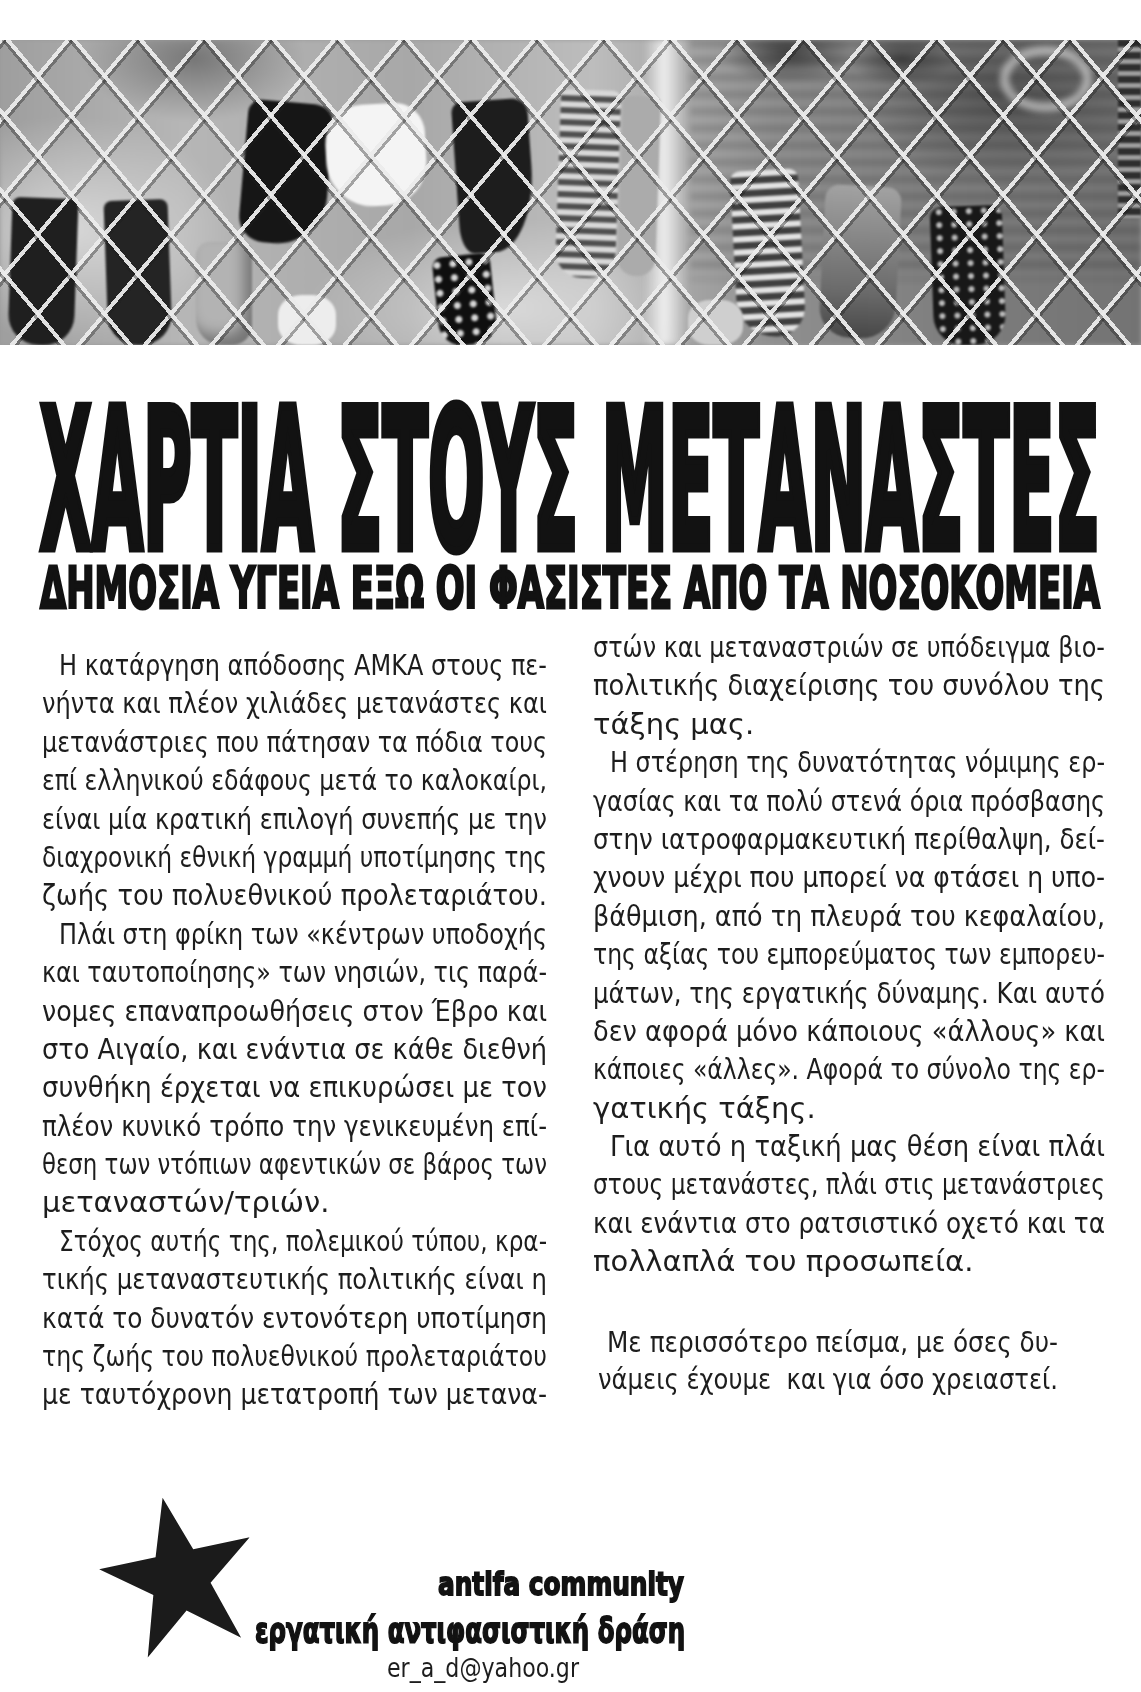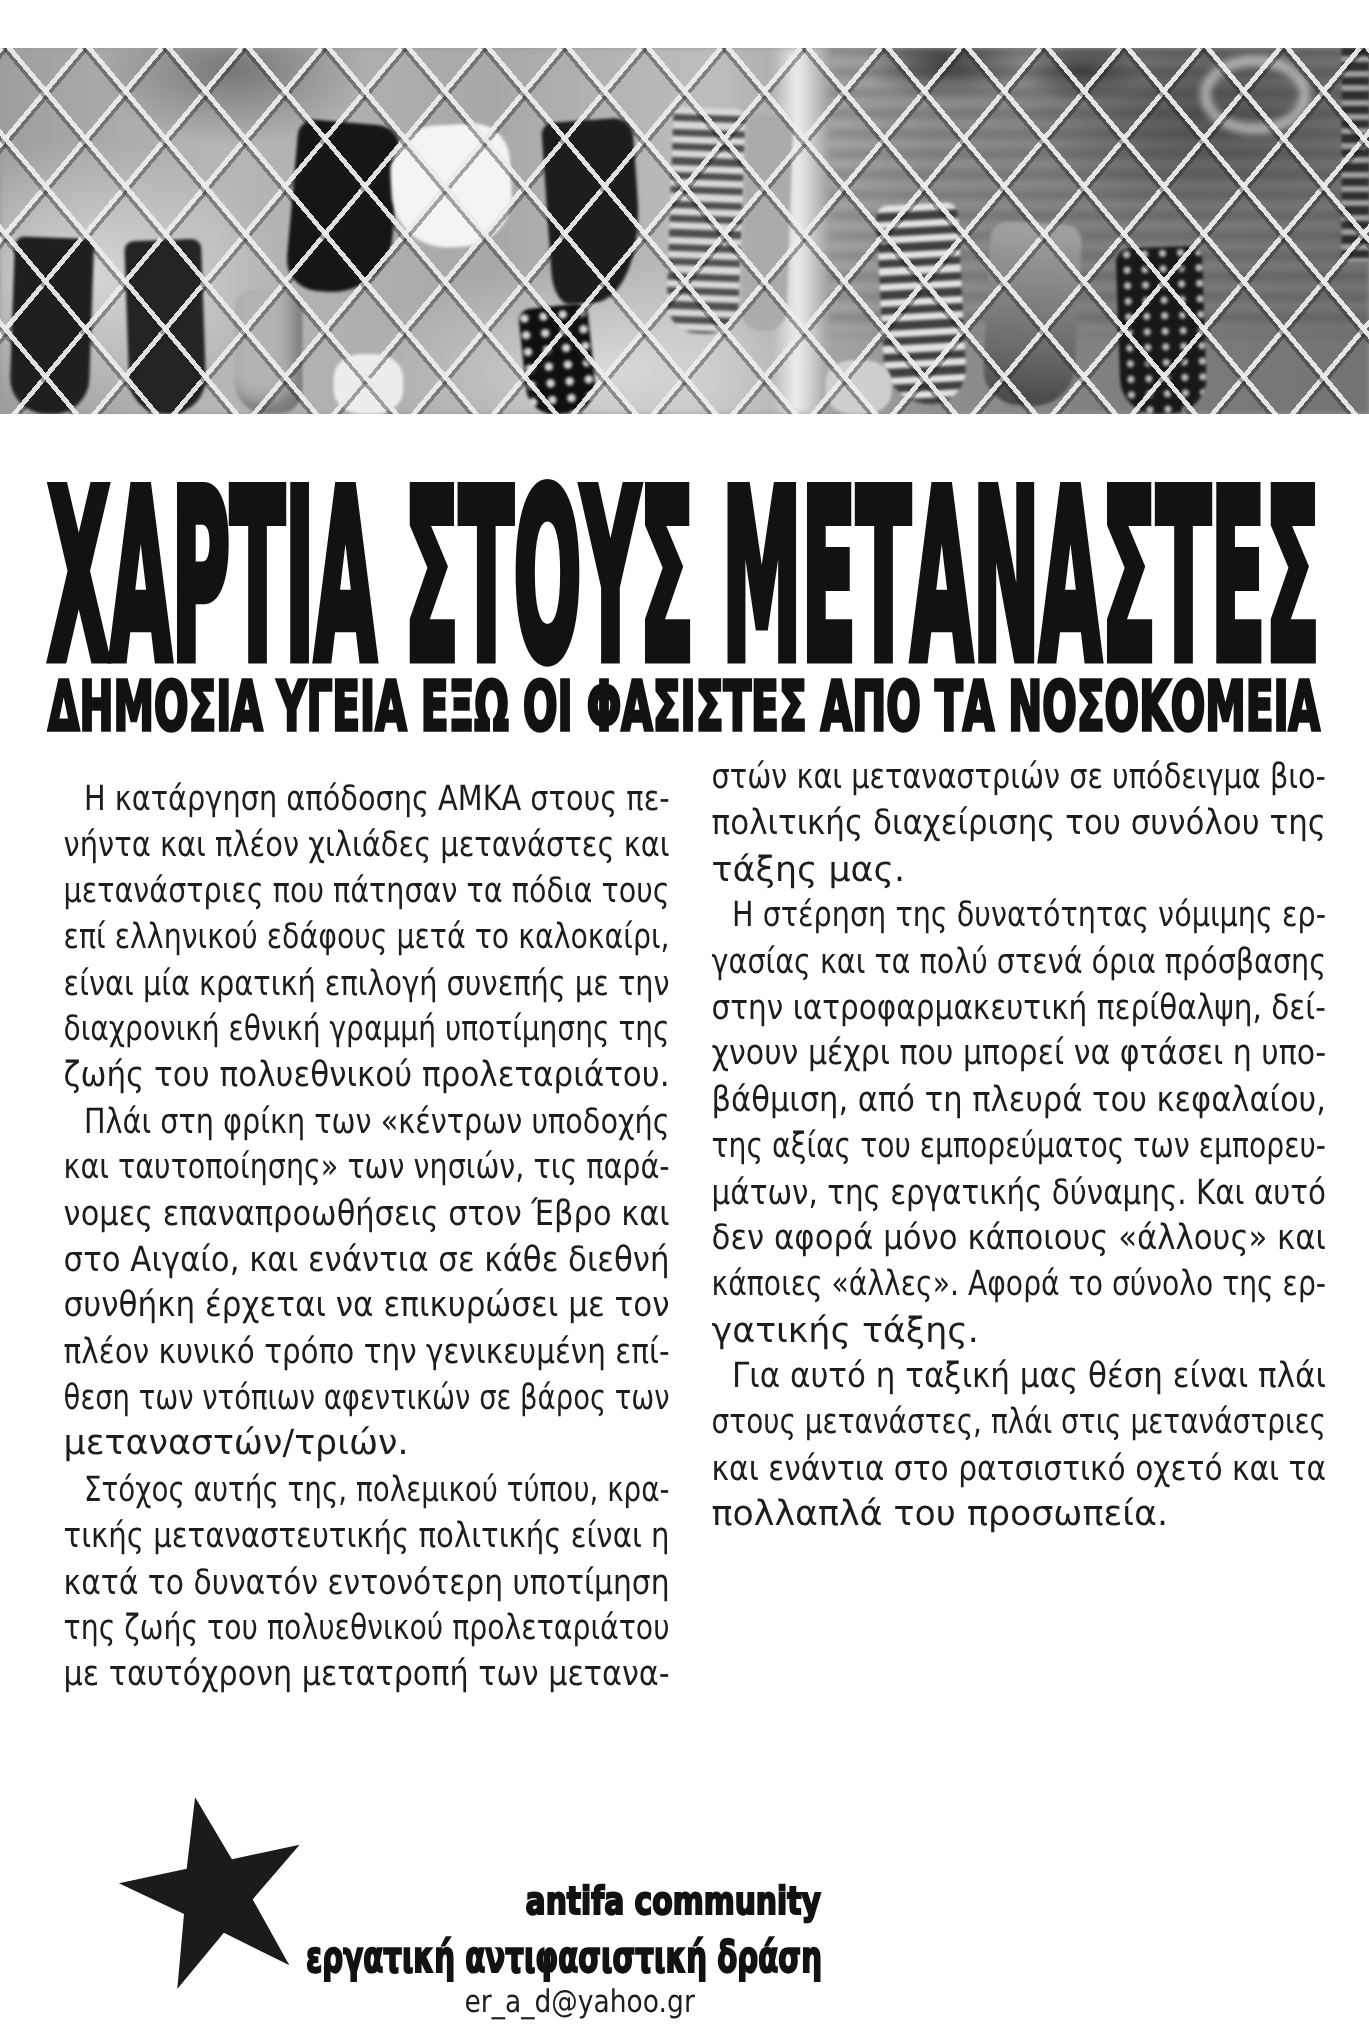--- a/index.html
+++ b/index.html
@@ -28,21 +28,21 @@
     background:
       repeating-linear-gradient(50deg, transparent 0 44px, rgba(30,30,30,.38) 44px 47px, rgba(235,235,235,.95) 47px 51px),
       repeating-linear-gradient(-50deg, transparent 0 44px, rgba(30,30,30,.38) 44px 47px, rgba(235,235,235,.95) 47px 51px);}
 
   
   svg{display:block;overflow:visible;}
   .display-text{font-family:"DejaVu Sans",sans-serif;font-weight:bold;fill:#121212;stroke:#121212;}
   .headline-svg{position:absolute;left:38px;top:350px;}
   .subheadline-svg{position:absolute;left:38px;top:520px;}
   .body-col{position:absolute;}
-  #col-left{left:53px;top:606px;width:505px;}
+  #col-left{left:42px;top:606px;width:505px;}
   #col-right{left:593px;top:588px;width:512px;}
   #closing{left:598px;top:1283px;width:460px;}
   svg.bodyline{display:block;}
   text.body-text{font-family:"DejaVu Sans",sans-serif;font-size:29px;fill:#1d1d1d;}
 
   
   .star{position:absolute;left:102px;top:1456px;width:154px;height:158px;background:#1b1b1b;
     transform:rotate(-12deg);
     clip-path:polygon(50% 0%, 62.5% 36%, 100% 36%, 69% 59%, 81% 97%, 50% 73%, 19% 97%, 31% 59%, 0% 36%, 37.5% 36%);}
   .antifa-svg{position:absolute;left:437px;top:1526px;}
@@ -196,20 +196,28 @@
       <svg width="512" height="38.4" class="bodyline">
         <text class="body-text" x="0" y="29" font-size="29" style="white-space: pre;" textLength="512" lengthAdjust="spacingAndGlyphs">στους μετανάστες, πλάι στις μετανάστριες</text>
       </svg>
       <svg width="512" height="38.4" class="bodyline">
         <text class="body-text" x="0" y="29" font-size="29" style="white-space: pre;" textLength="512" lengthAdjust="spacingAndGlyphs">και ενάντια στο ρατσιστικό οχετό και τα</text>
       </svg>
       <svg width="512" height="38.4" class="bodyline">
         <text class="body-text" x="0" y="29" font-size="29" style="white-space: pre;">πολλαπλά του προσωπεία.</text>
       </svg>
     </div>
+  <div id="closing" class="body-col">
+      <svg width="460" height="37" class="bodyline">
+        <text class="body-text" x="9" y="29" font-size="29" style="white-space: pre;" textLength="451" lengthAdjust="spacingAndGlyphs">Με περισσότερο πείσμα, με όσες δυ-</text>
+      </svg>
+      <svg width="460" height="37" class="bodyline">
+        <text class="body-text" x="0" y="29" font-size="29" style="white-space: pre;" textLength="460" lengthAdjust="spacingAndGlyphs">νάμεις έχουμε  και για όσο χρειαστεί.</text>
+      </svg>
+    </div>
 
   <div class="star"></div>
 
   <svg class="antifa-svg" width="250" height="38">
     <text class="display-text" x="1" y="29" font-size="32" stroke-width="1.8" textLength="246" lengthAdjust="spacingAndGlyphs">antifa community</text>
   </svg>
 
   <svg class="ergatiki-svg" width="434" height="44">
     <text class="display-text" x="1" y="33" font-size="36" stroke-width="1.8" textLength="430" lengthAdjust="spacingAndGlyphs">εργατική αντιφασιστική δράση</text>
   </svg>

